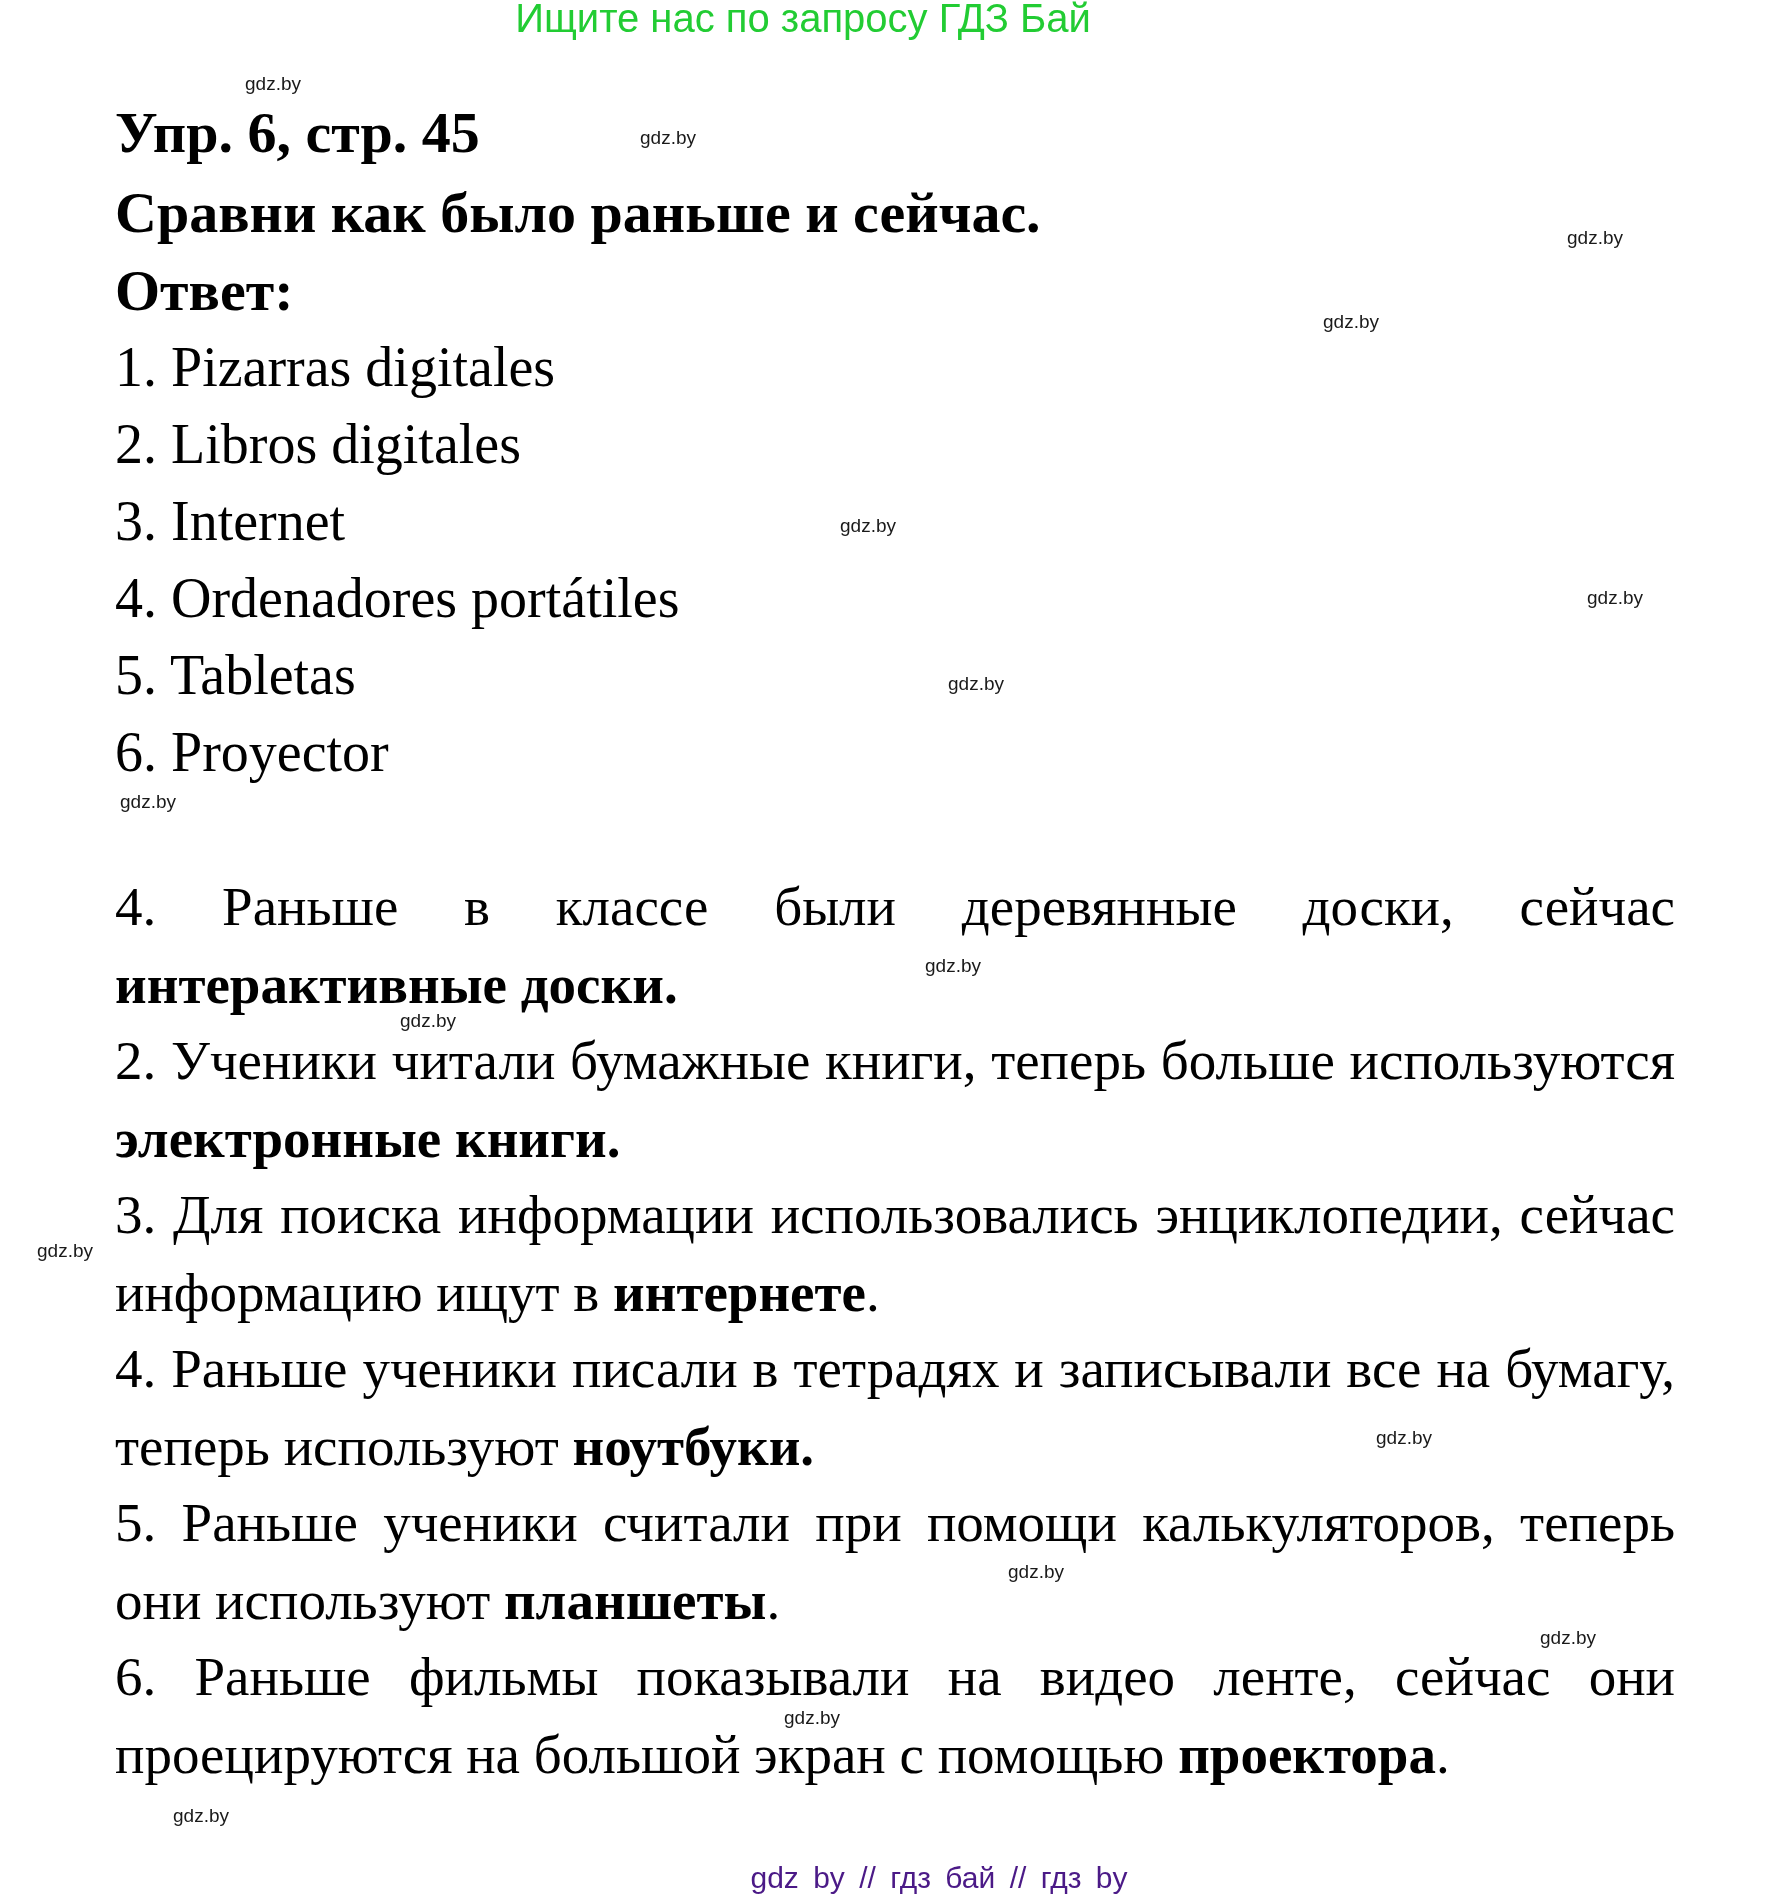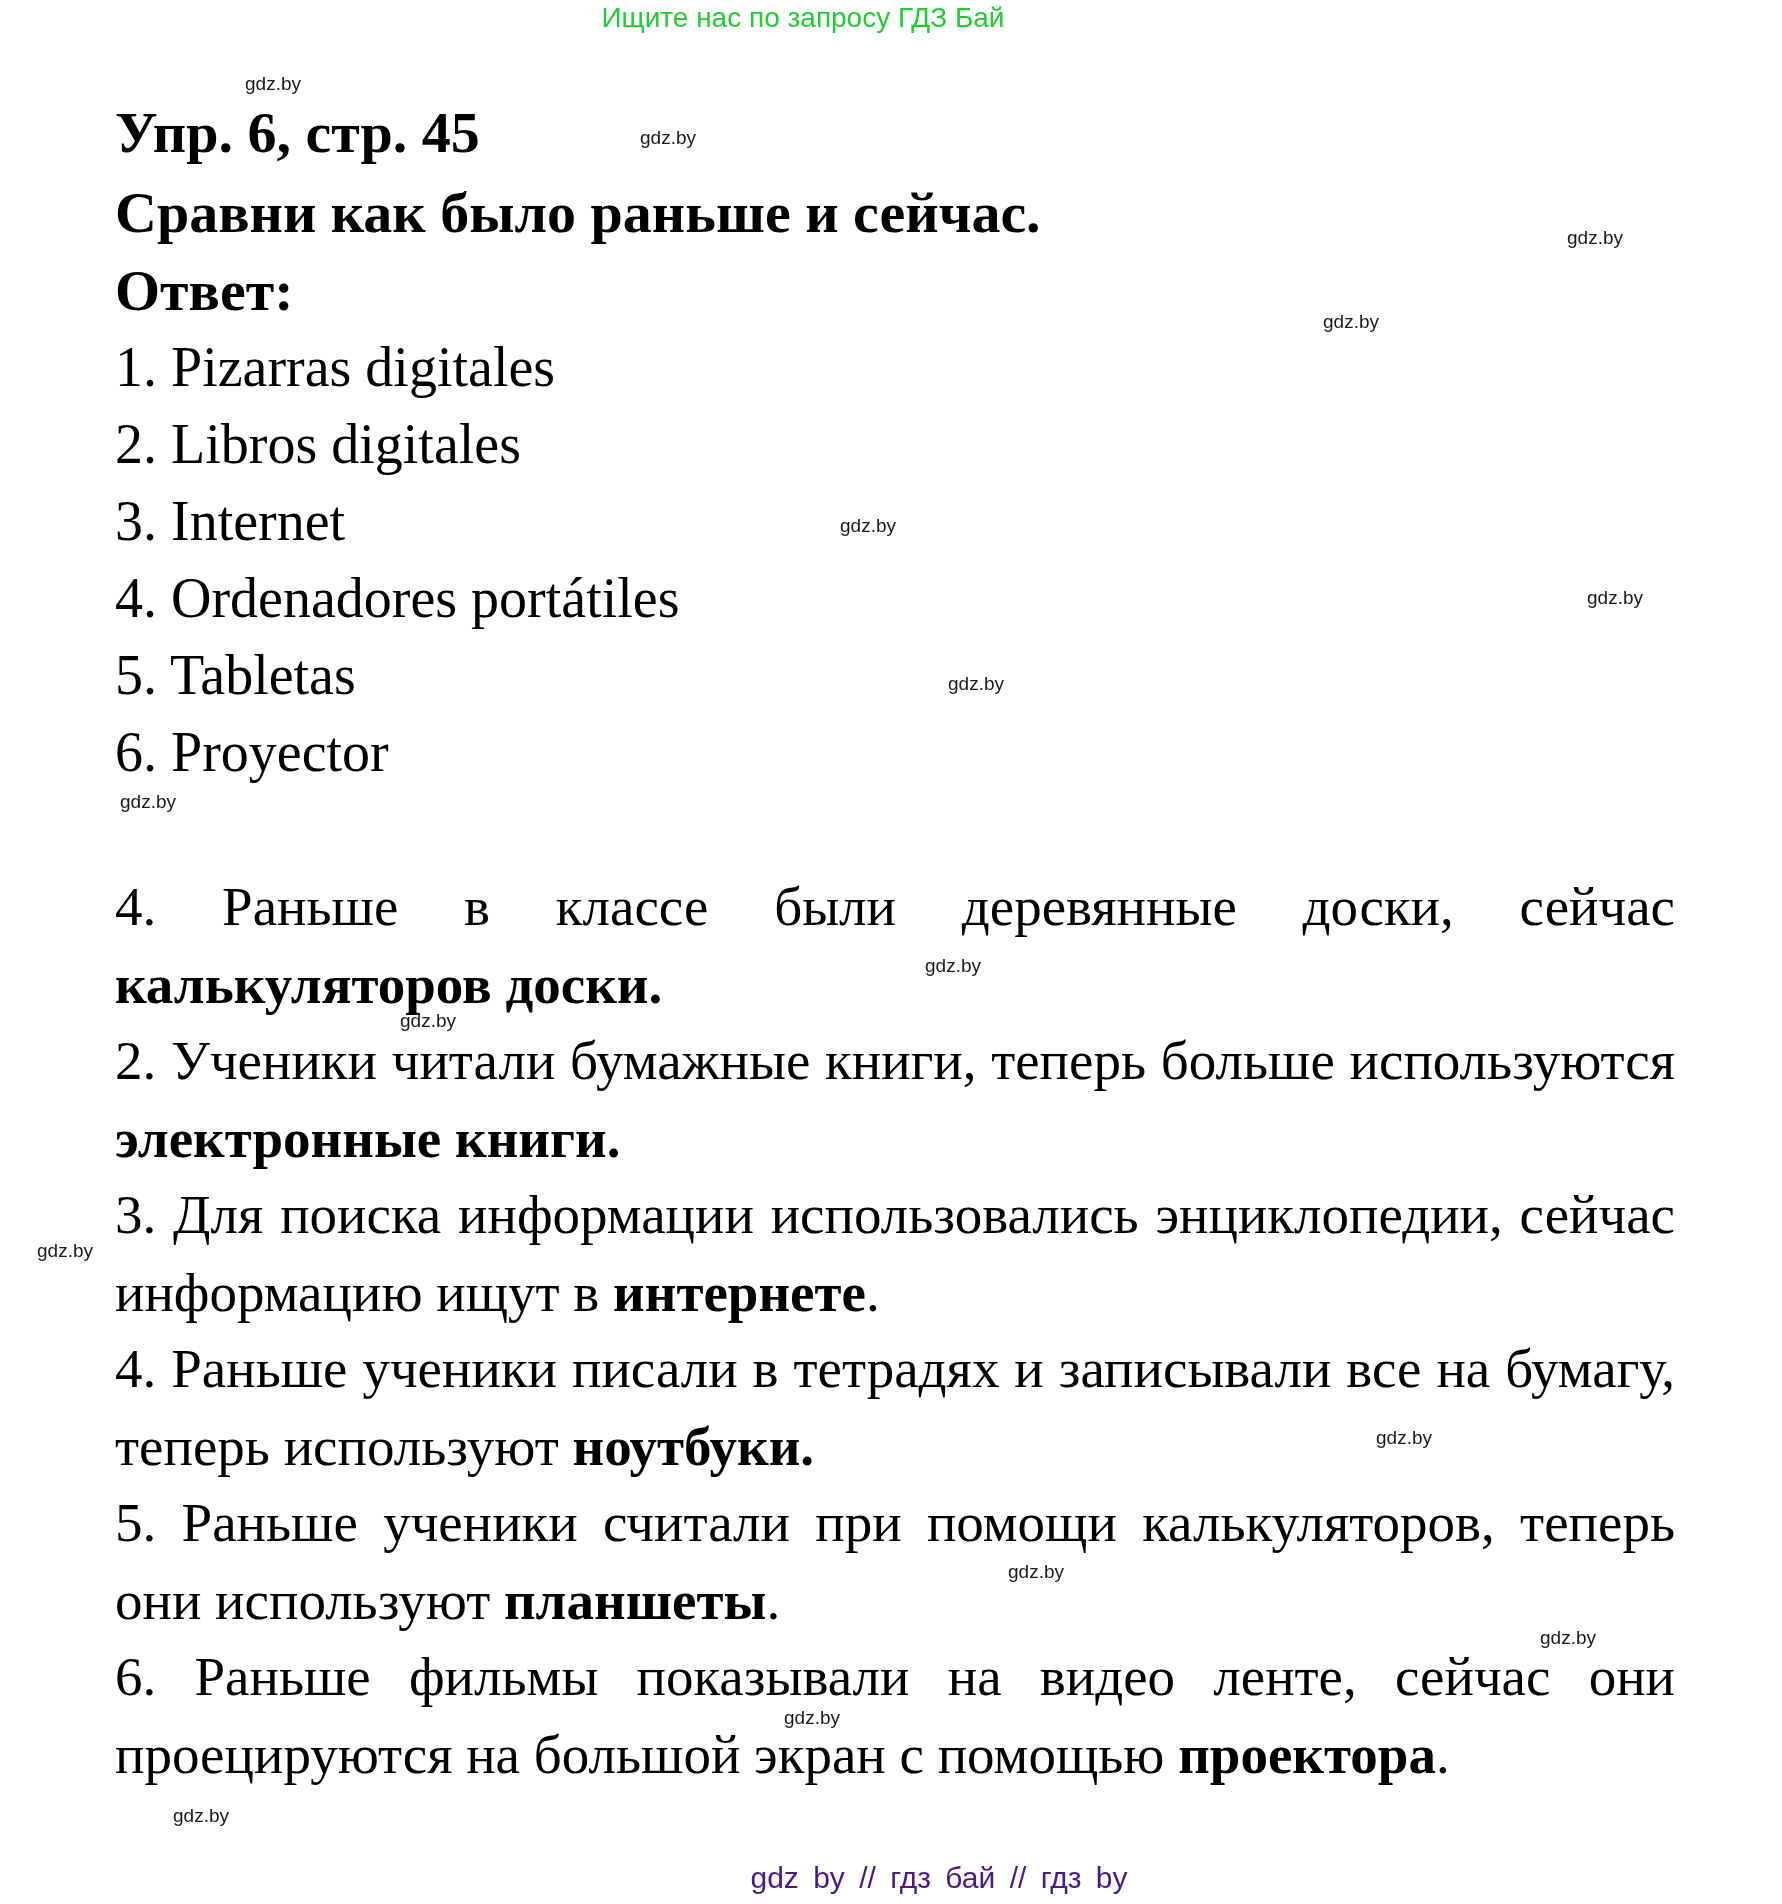--- a/index.html
+++ b/index.html
@@ -1,19 +1,19 @@
 <!DOCTYPE html>
 <html><head>
 <meta charset="utf-8">
 <style>
   html, body { margin: 0; padding: 0; background: #ffffff; }
   body { width: 1782px; height: 1904px; position: relative; overflow: hidden; }
   .banner {
     position: absolute; top: 0; left: 0; width: 1606px; text-align: center;
-    font-family: "Liberation Sans", sans-serif; font-size: 28px; line-height: 36px;
+    font-family: "Liberation Sans", sans-serif; font-size: 40px; line-height: 36px;
     color: #22cc33;
   }
   .footer {
     position: absolute; top: 1858px; left: 0; width: 1782px; text-align: center;
     font-family: "Liberation Sans", sans-serif; font-size: 30px; line-height: 40px;
     color: #4b1a87; word-spacing: 6px; margin-left: 48px;
   }
   .wm {
     position: absolute; font-family: "Liberation Sans", sans-serif; font-size: 19px;
     color: #1a1a1a; line-height: 32px; white-space: nowrap;
@@ -57,20 +57,20 @@
 <div class="h serif" style="top:180px;">Сравни как было раньше и сейчас.</div>
 <div class="h serif" style="top:258px;">Ответ:</div>
 
 <div class="li serif" style="top:335px;">1. Pizarras digitales</div>
 <div class="li serif" style="top:412px;">2. Libros digitales</div>
 <div class="li serif" style="top:489px;">3. Internet</div>
 <div class="li serif" style="top:566px;">4. Ordenadores portátiles</div>
 <div class="li serif" style="top:643px;">5. Tabletas</div>
 <div class="li serif" style="top:720px;">6. Proyector</div>
 
-<div class="para serif" style="top:868px;"><span>4. Раньше в классе были деревянные доски, сейчас </span><span class="b">калькуляторов доски.</span><span></span></div>
+<div class="para serif" style="top:868px;"><span>4. Раньше в классе были деревянные доски, сейчас </span><span class="b">интерактивные доски.</span><span></span></div>
 <div class="para serif" style="top:1022px;"><span>2. Ученики читали бумажные книги, теперь больше используются </span><span class="b">электронные книги.</span><span></span></div>
 <div class="para serif" style="top:1176px;"><span>3. Для поиска информации использовались энциклопедии, сейчас информацию ищут в </span><span class="b">интернете</span><span>.</span></div>
 <div class="para serif" style="top:1330px;"><span>4. Раньше ученики писали в тетрадях и записывали все на бумагу, теперь используют </span><span class="b">ноутбуки.</span><span></span></div>
 <div class="para serif" style="top:1484px;"><span>5. Раньше ученики считали при помощи калькуляторов, теперь они используют </span><span class="b">планшеты</span><span>.</span></div>
 <div class="para serif" style="top:1638px;"><span>6. Раньше фильмы показывали на видео ленте, сейчас они проецируются на большой экран с помощью </span><span class="b">проектора</span><span>.</span></div>
 
 <div class="footer">gdz by  //  гдз бай  //  гдз by</div>
 
 </body></html>

